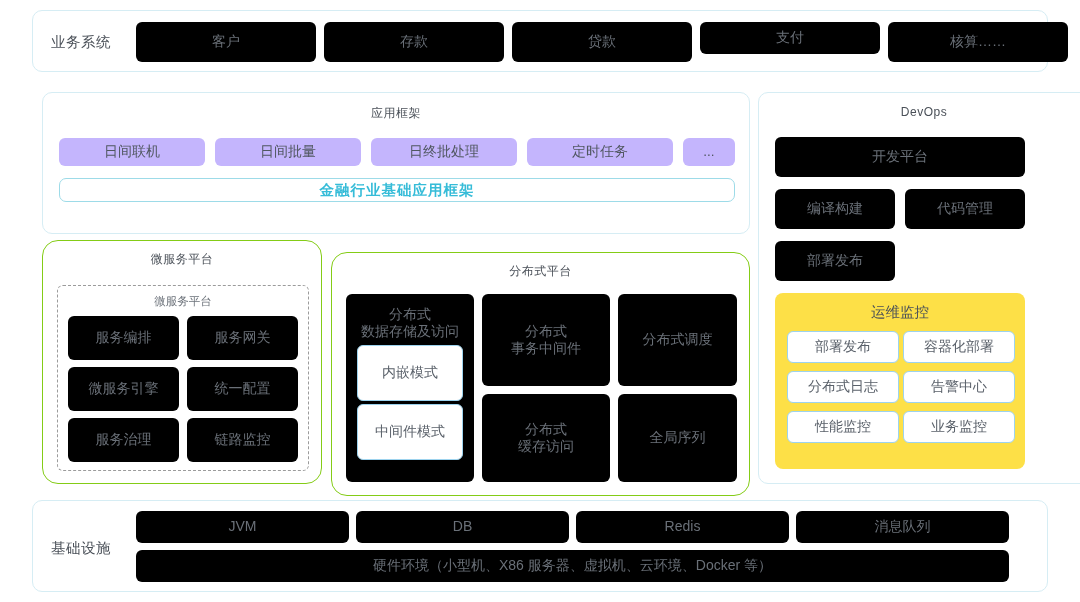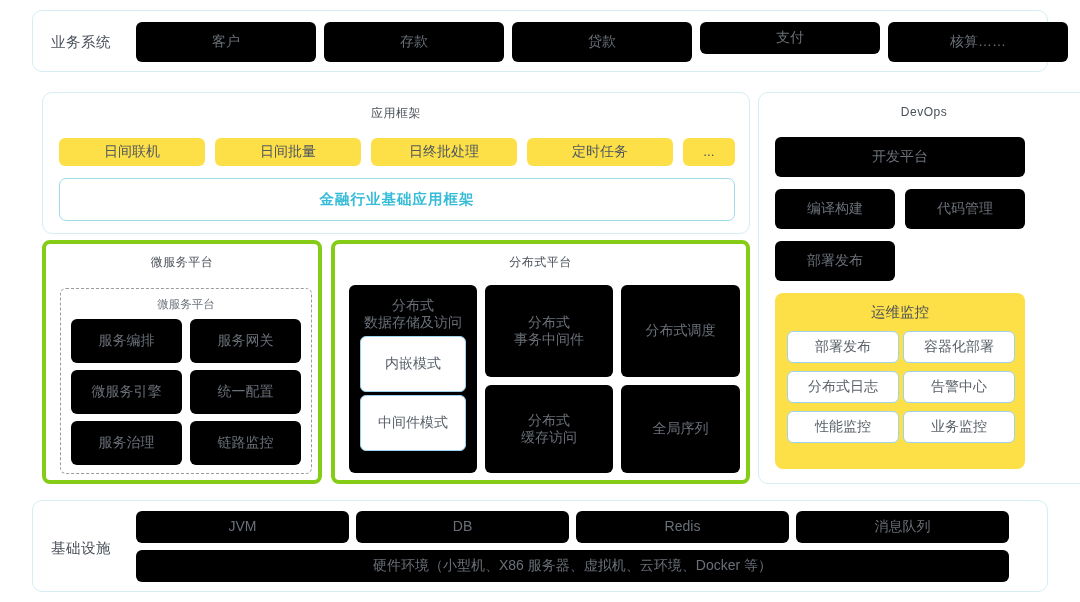--- a/index.html
+++ b/index.html
@@ -15,22 +15,22 @@
   
   .shell {
     position: absolute;
     background: #ffffff;
     border: 1px solid #d6edf4;
     border-radius: 10px;
   }
   .inner-shell {
     position: absolute;
     background: #ffffff;
-    border: 4px solid #84cc16;
-    border-radius: 8px;
+    border: 1px solid #84cc16;
+    border-radius: 16px;
   }
   .panel-title {
     text-align: center;
     font-size: 12px;
     color: #4a5058;
     letter-spacing: .5px;
   }
   .side-label {
     position: absolute;
     font-size: 14.5px;
@@ -47,36 +47,36 @@
     display: flex;
     align-items: center;
     justify-content: center;
     text-align: center;
     font-size: 14px;
     color: #6a7078;
     line-height: 1.22;
     white-space: pre-line;
   }
   .card.blue {
-    background: #fde047;
+    background: #c4b5fd;
     color: #505760;
   }
   .card.white-blue {
     background: #ffffff;
     border: 1px solid #9dd3ee;
     color: #5a616a;
   }
   .card.sm { font-size: 13.5px; }
 
   
   #biz-shell  { left: 32px;  top: 10px;  width: 1016px; height: 62px; }
   #mid-left   { left: 42px;  top: 92px;  width: 708px; height: 142px; }
   #mid-right  { left: 758px; top: 92px;  width: 332px; height: 392px; }
   #micro-box  { left: 42px;  top: 240px; width: 280px; height: 244px; }
-  #dist-box   { left: 331px; top: 240px; width: 419px; height: 244px; }
+  #dist-box   { left: 331px; top: 252px; width: 419px; height: 244px; }
   #infra-shell{ left: 32px;  top: 500px; width: 1016px; height: 92px; }
 
   .dashed-box {
     position: absolute;
     border: 1.5px dashed #9b9b9b;
     border-radius: 6px;
     background: #ffffff;
   }
   .mini-title {
     position: absolute;
@@ -124,21 +124,21 @@
 
   <div class="shell" id="mid-left">
     <div class="panel-title" style="margin-top:12px;">应用框架</div>
 
     <div class="card blue" style="left:16px; top:45px; width:146px; height:28px;">日间联机</div>
     <div class="card blue" style="left:172px; top:45px; width:146px; height:28px;">日间批量</div>
     <div class="card blue" style="left:328px; top:45px; width:146px; height:28px;">日终批处理</div>
     <div class="card blue" style="left:484px; top:45px; width:146px; height:28px;">定时任务</div>
     <div class="card blue sm" style="left:640px; top:45px; width:52px; height:28px;">...</div>
 
-    <div class="framework-bar" style="left:16px; top:85px; width:676px; height:43px;">金融行业基础应用框架</div>
+    <div class="framework-bar" style="left:16px; top:85px; width:676px; height:24px;">金融行业基础应用框架</div>
   </div>
 
   <div class="inner-shell" id="micro-box">
     <div class="panel-title" style="margin-top:10px;">微服务平台</div>
 
     <div class="dashed-box" style="left:14px; top:44px; width:252px; height:186px;">
       <div class="mini-title" style="top:8px;">微服务平台</div>
 
       <div class="card" style="left:10px; top:30px; width:111px; height:44px;">服务编排</div>
       <div class="card" style="left:129px; top:30px; width:111px; height:44px;">服务网关</div>

